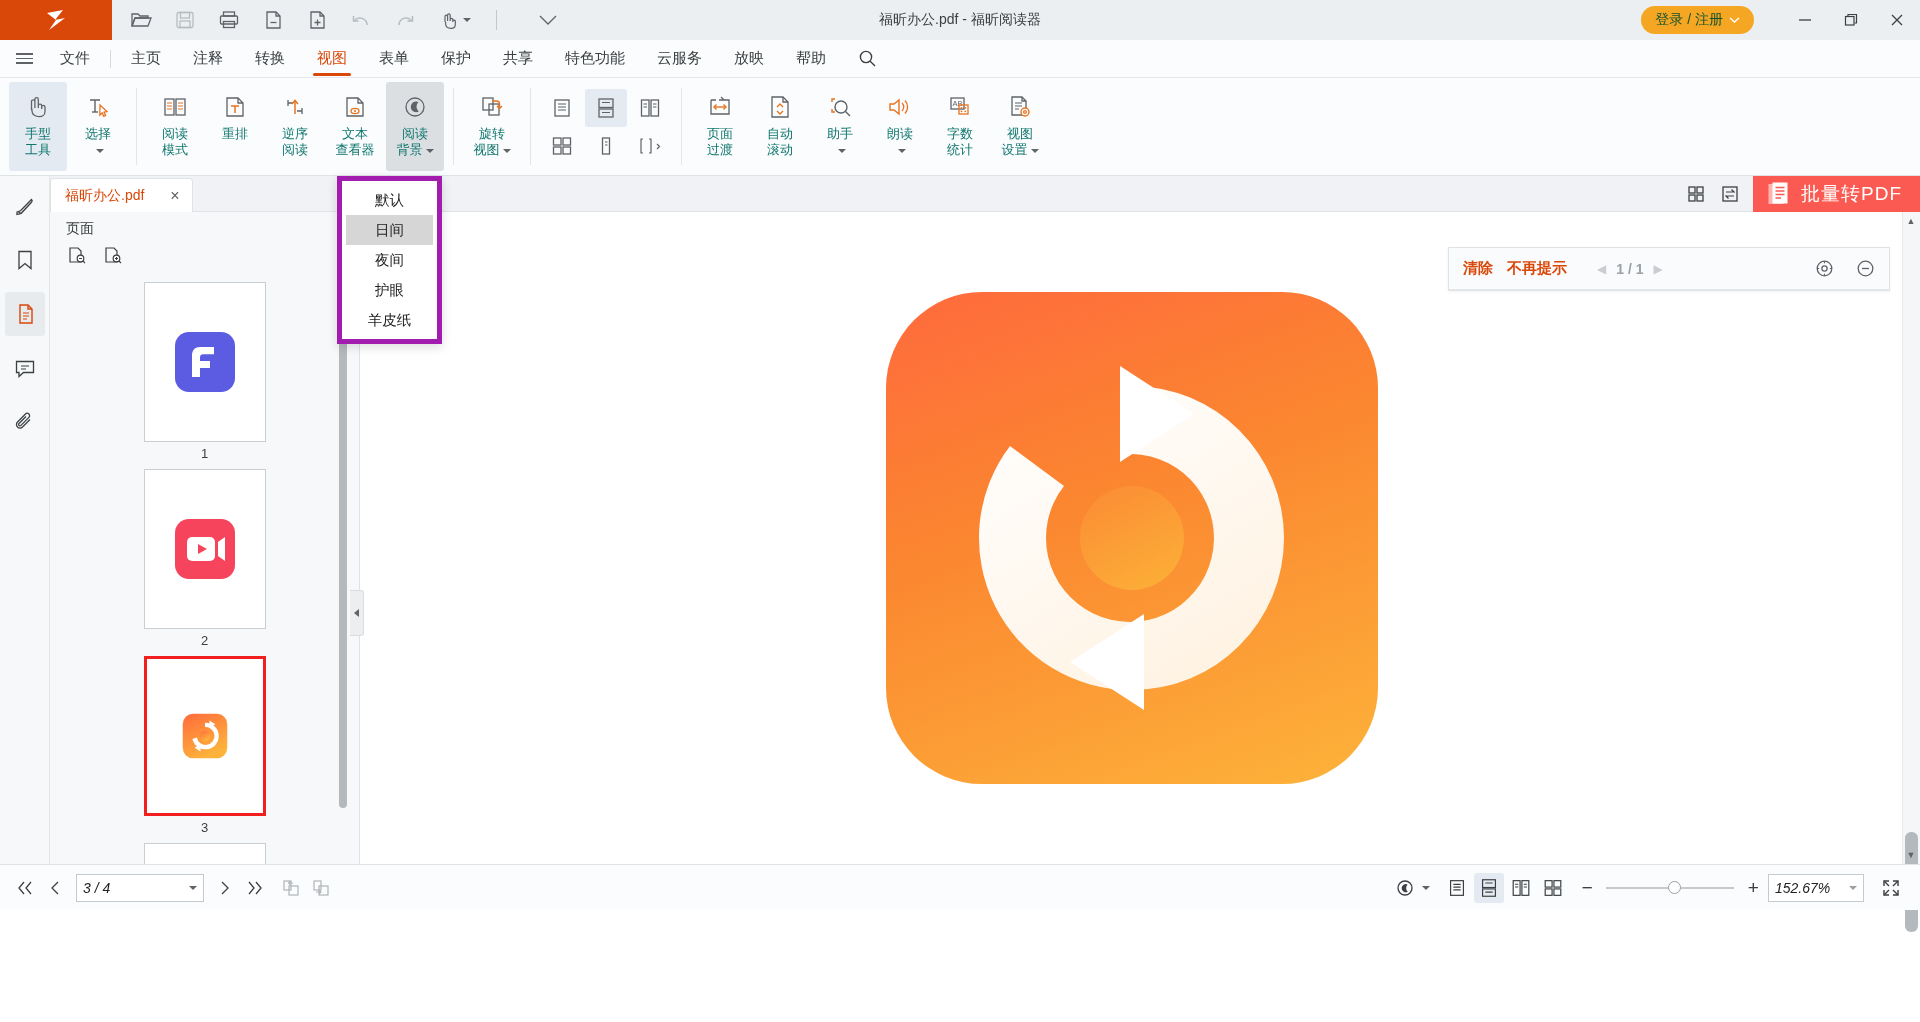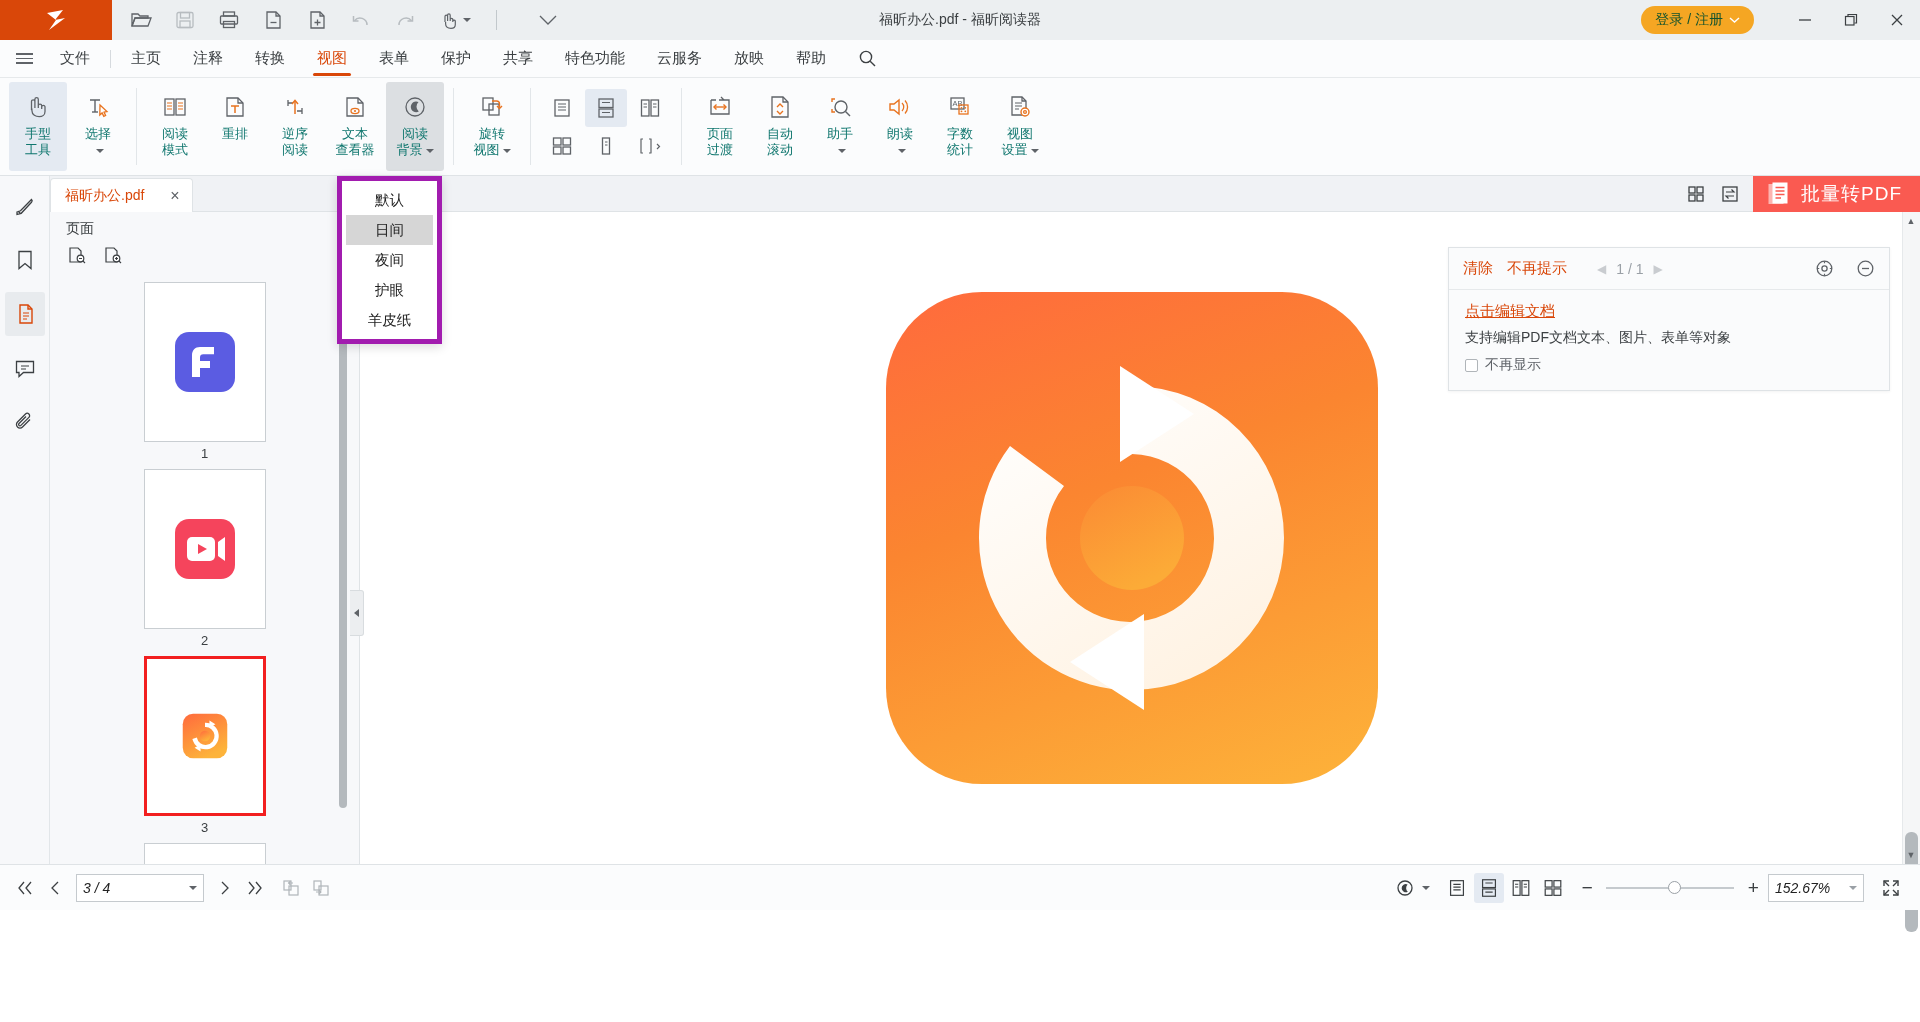--- a/index.html
+++ b/index.html
@@ -208,20 +208,21 @@
   .vs-arrow {
     position: absolute; right: 0; width: 18px; height: 18px; display:flex;
     align-items:center; justify-content:center; cursor: pointer; color:#5f6368; font-size: 9px;
   }
 
   
   .notecard {
     position: absolute; right: 30px; top: 247px; width: 442px;
     background: #fafbfc; border: 1px solid #dfe3e6; z-index: 40;
     box-shadow: 0 1px 3px rgba(0,0,0,0.05);
+    font-weight: bold;
   }
   .note-head {
     height: 42px; display: flex; align-items: center; padding: 0 14px;
     border-bottom: 1px solid #e6e9eb; gap: 14px;
   }
   .note-link { color: #d94709; font-size: 15px; cursor: pointer; }
   .note-pager { display: flex; align-items: center; gap: 10px; margin-left: 16px; }
   .pg-arrow { color: #c9ccd0; font-size: 12px; cursor: pointer; }
   .pg-count { font-size: 14px; color: #9aa0a6; }
   .note-head-right { margin-left: auto; display: flex; align-items: center; gap: 22px; }
@@ -867,28 +868,20 @@
           </svg>
         </div>
         <div class="nh-btn">
           <svg width="19" height="19" viewBox="0 0 19 19">
             <circle cx="9.5" cy="9.5" r="7.3" fill="none" stroke="#5f6368" stroke-width="1.3"></circle>
             <path d="M6 9.5h7" stroke="#5f6368" stroke-width="1.3"></path>
           </svg>
         </div>
       </div>
     </div>
-    <div class="note-body">
-      <div class="note-title">点击编辑文档</div>
-      <div class="note-desc">支持编辑PDF文档文本、图片、表单等对象</div>
-      <div class="note-check">
-        <span class="cbox"></span>
-        <span>不再显示</span>
-      </div>
-    </div>
   </div>
 
   <div class="dropdown">
     <div class="ditem">
         <span>默认</span>
       </div>
     <div class="ditem hl">
         <span>日间</span>
       </div>
     <div class="ditem">

